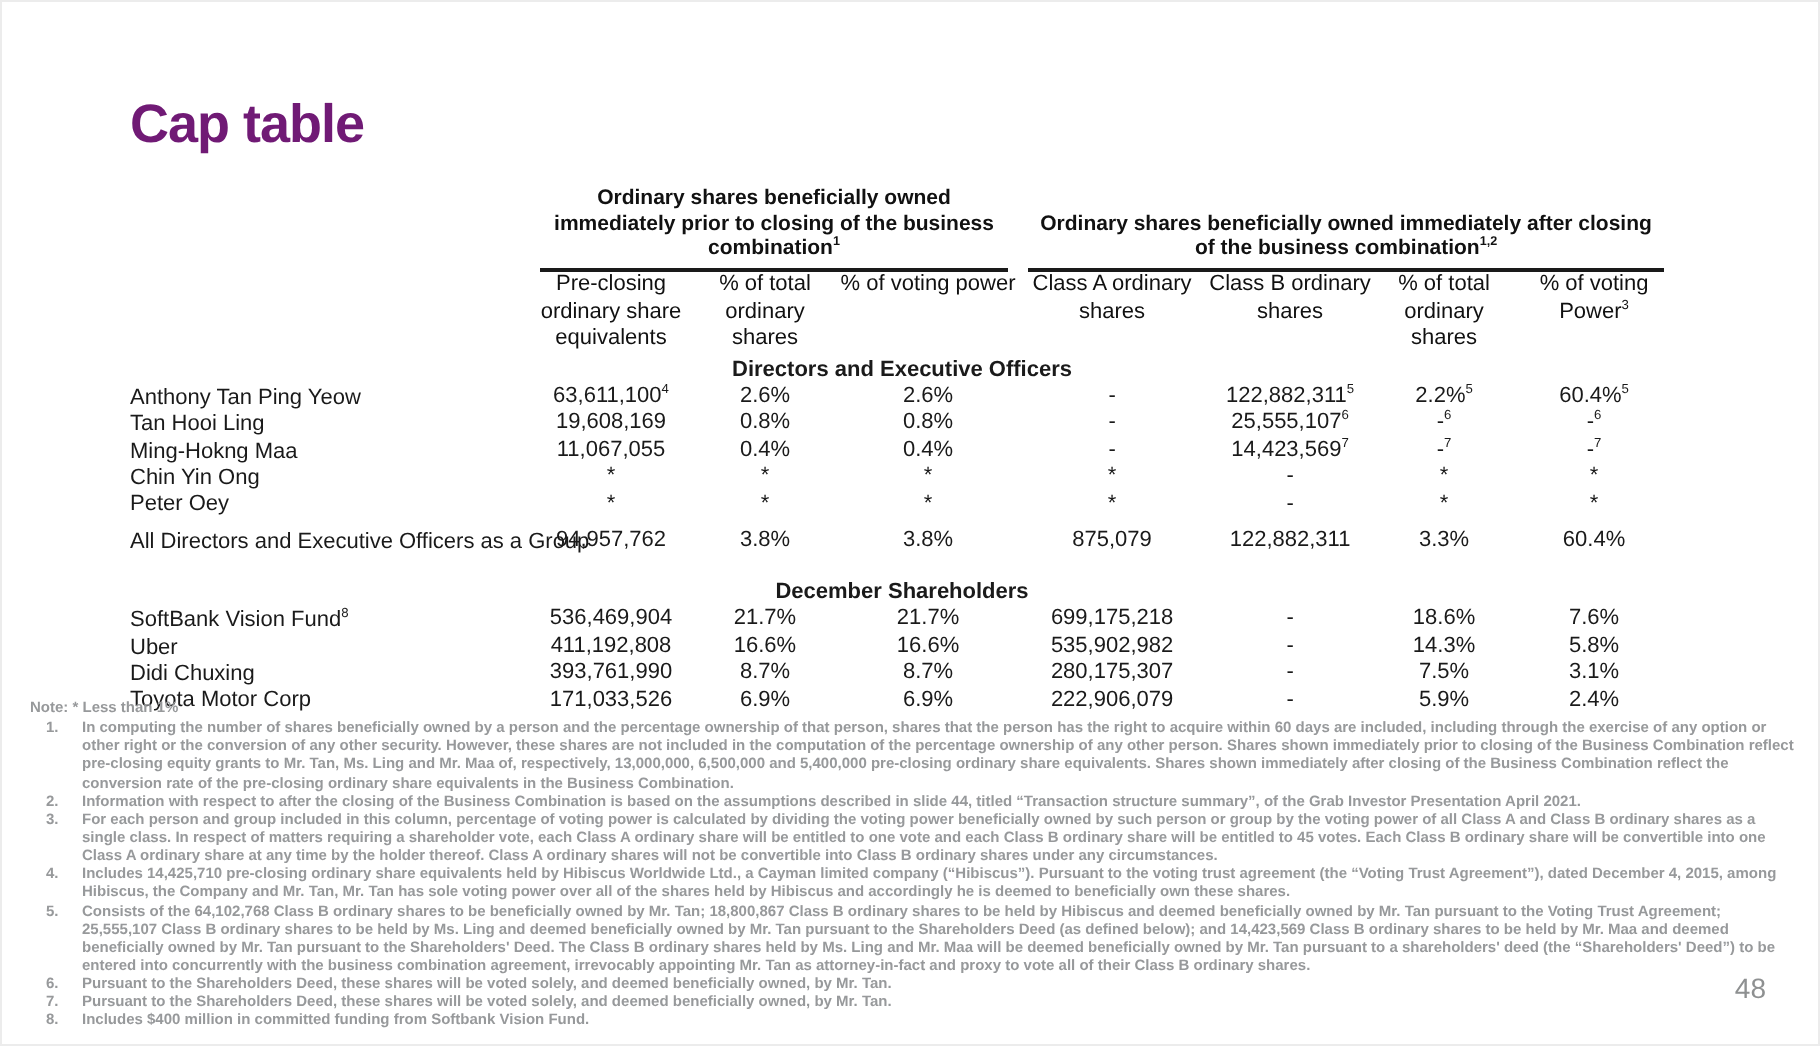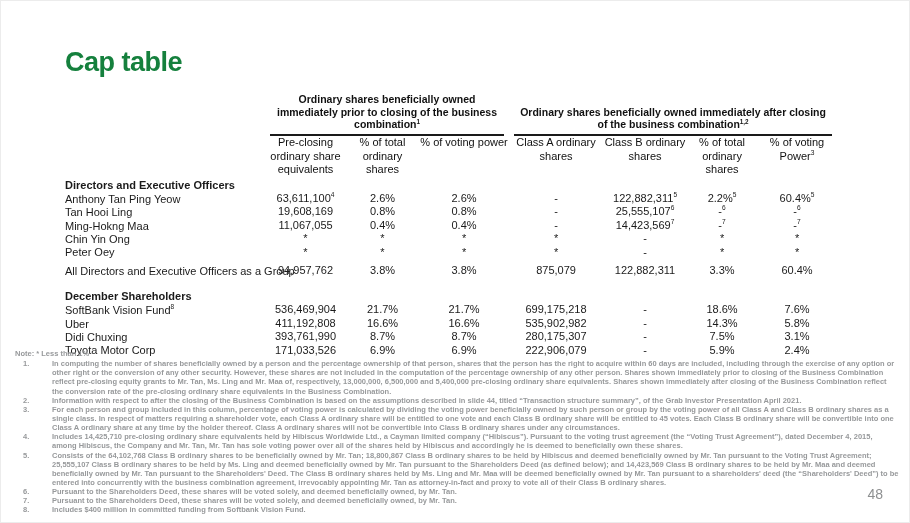--- a/index.html
+++ b/index.html
@@ -3,52 +3,52 @@
 <meta charset="utf-8">
 <style>
   html,body{margin:0;padding:0;background:#ffffff;}
   .slide{
     position:relative;width:910px;height:523px;background:#ffffff;
     font-family:"Liberation Sans",sans-serif;color:#1a1a1a;
     overflow:hidden;box-sizing:border-box;border:1px solid #ececec;
   }
   .title{
     position:absolute;left:64px;top:46px;
-    font-size:27px;font-weight:bold;color:#15803d;letter-spacing:-0.5px;
+    font-size:27px;font-weight:bold;color:#701a75;letter-spacing:-0.5px;
   }
   table.captable{
     position:absolute;left:64px;top:92px;width:772px;
     border-collapse:collapse;table-layout:fixed;
   }
   table.captable th,table.captable td{padding:0;margin:0;}
   .group-head{vertical-align:bottom;}
   .group-head .gh-inner{
     font-size:10.5px;font-weight:bold;text-align:center;line-height:1.2;
     color:#111;border-bottom:2px solid #1a1a1a;padding:0 4px 3px;margin:0 5px;
   }
   .col-head{
     font-size:11px;font-weight:normal;text-align:center;vertical-align:top;
     line-height:1.25;padding:4px 3px 7px;color:#111;
   }
   td.cell{font-size:11px;text-align:center;padding:1px 2px;line-height:1.22;white-space:nowrap;}
   td.row-label{font-size:11px;text-align:left;padding:1px 2px 1px 0;white-space:nowrap;}
   tr.section-heading td{
-    font-size:11px;font-weight:bold;text-align:left;padding:2px 0 1px;white-space:nowrap;
+    font-size:11px;font-weight:bold;text-align:center;padding:2px 0 1px;white-space:nowrap;
   }
   tr.group-total td{padding-top:5px;}
   tr.spacer-row td{height:11px;}
   sup{font-size:0.6em;vertical-align:super;line-height:0;}
   .notes{
     position:absolute;left:14px;top:348px;width:884px;
     font-size:7.5px;line-height:1.22;color:#97999b;font-weight:bold;
   }
   .note-intro{margin-bottom:1px;}
   .footnote{display:flex;}
   .fn-num{flex:0 0 26px;padding-left:8px;box-sizing:border-box;}
-  .fn-text{flex:1;margin-left:11px;}
+  .fn-text{flex:1;}
   .page-number{
     position:absolute;right:26px;bottom:20px;
     font-size:14px;color:#8e9091;
   }
 </style>
 </head>
 <body>
 
 <div class="slide">
 

